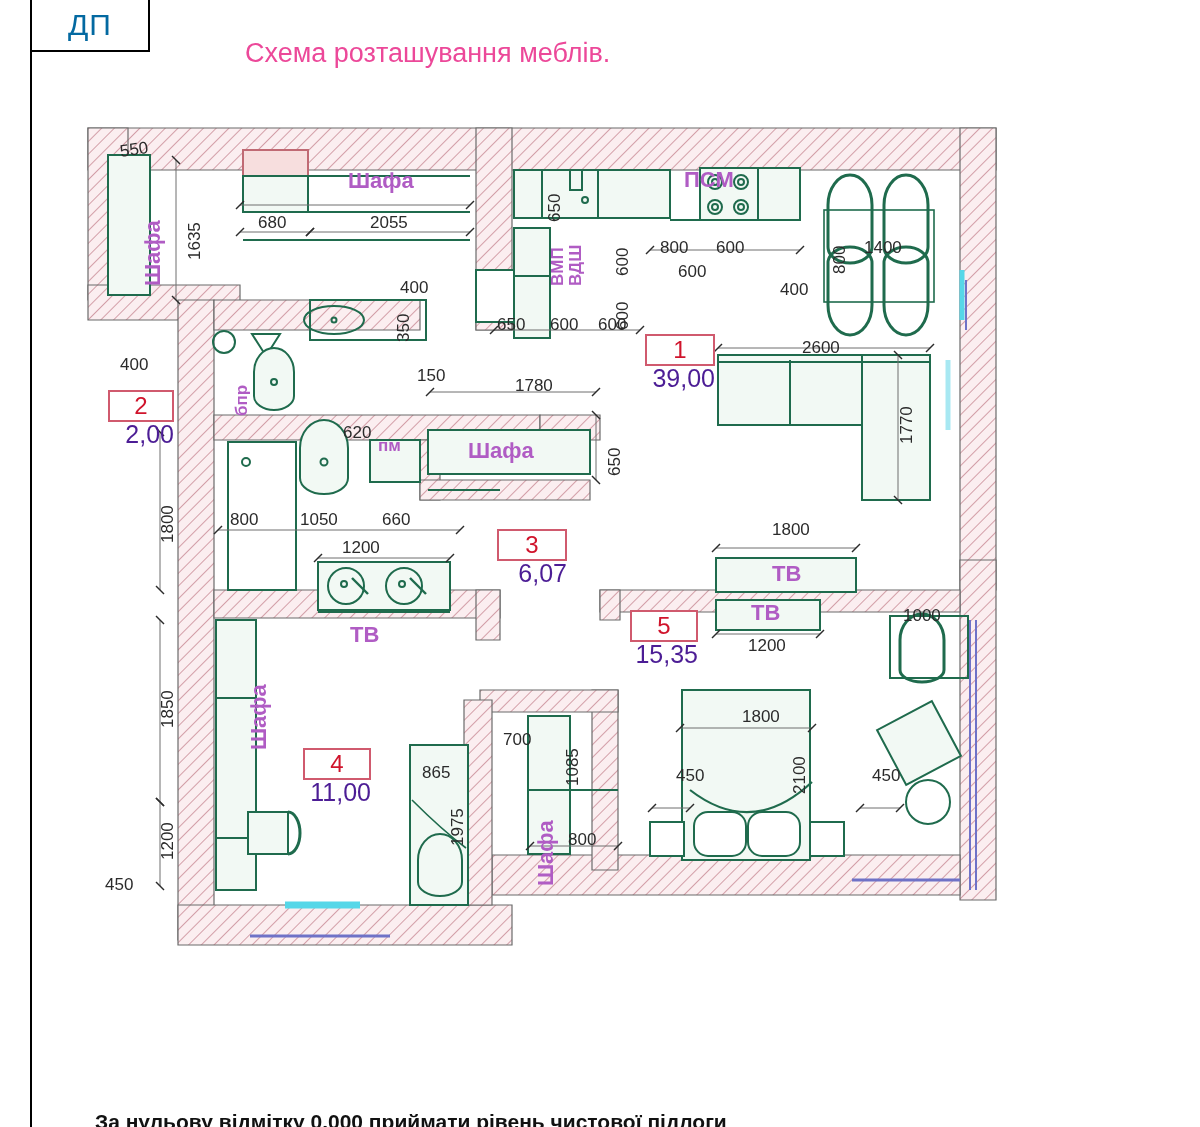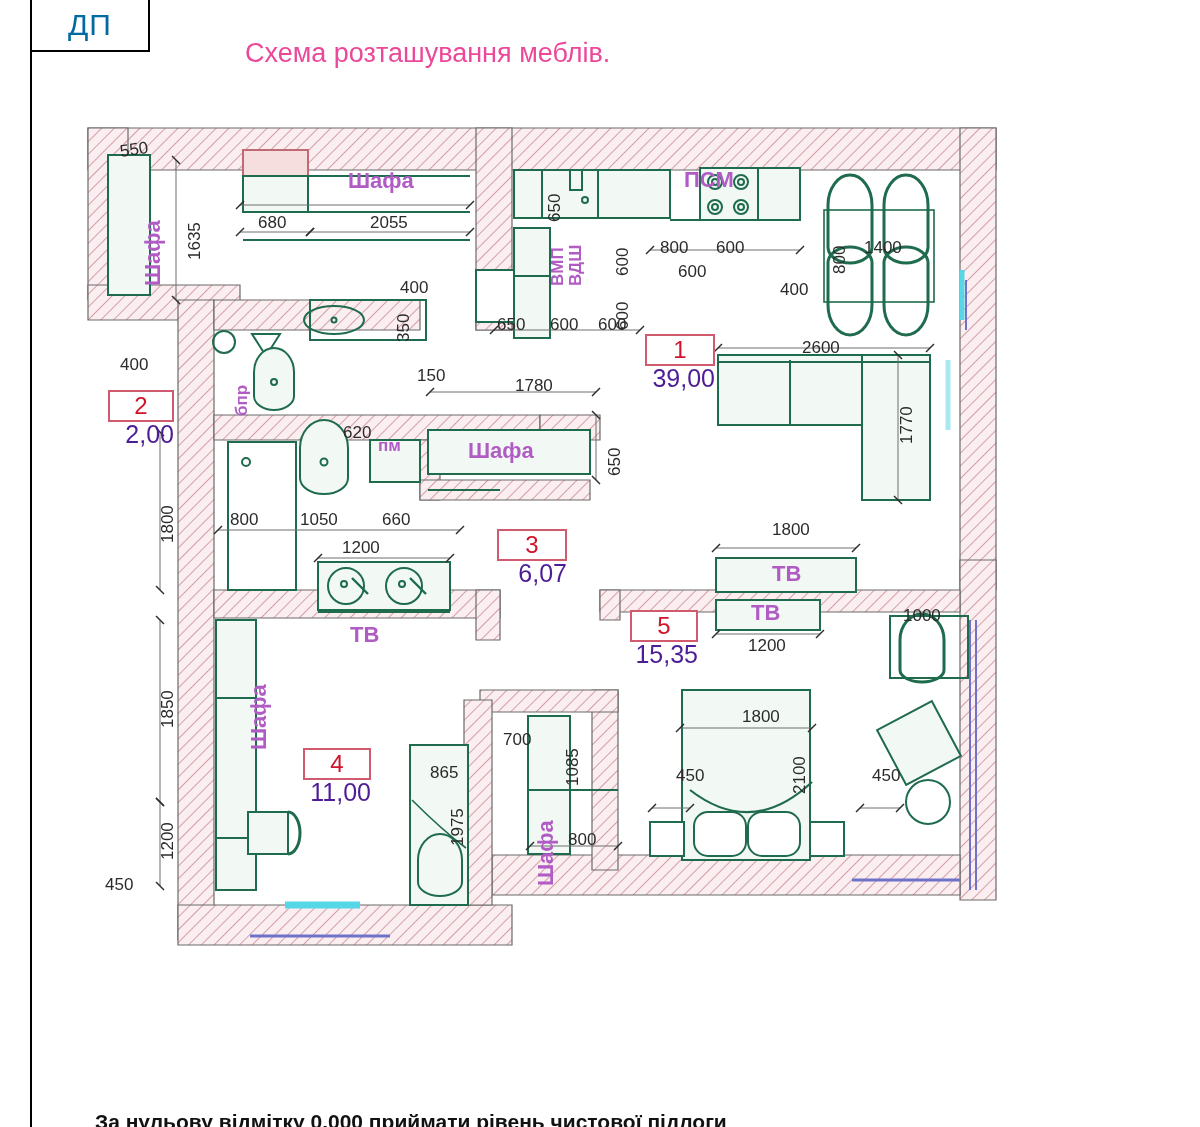--- a/index.html
+++ b/index.html
@@ -330,20 +330,20 @@
 
 <div class="dim" style="left:772px;top:520px;">1800</div>
 <div class="dim" style="left:748px;top:636px;">1200</div>
 <div class="dim" style="left:903px;top:606px;">1000</div>
 
 <div class="dim" style="left:742px;top:707px;">1800</div>
 <div class="dim vert" style="left:790px;top:748px;transform:rotate(-90deg) translate(-46px,0);">2100</div>
 <div class="dim" style="left:676px;top:766px;">450</div>
 <div class="dim" style="left:872px;top:766px;">450</div>
 
-<div class="dim" style="left:422px;top:763px;margin-left:8px;">865</div>
+<div class="dim" style="left:422px;top:763px;">865</div>
 <div class="dim vert" style="left:448px;top:800px;transform:rotate(-90deg) translate(-46px,0);">1975</div>
 
 <div class="dim" style="left:503px;top:730px;">700</div>
 <div class="dim vert" style="left:563px;top:740px;transform:rotate(-90deg) translate(-46px,0);">1085</div>
 <div class="dim" style="left:568px;top:830px;">800</div>
 
 <div id="bottom-note">За нульову відмітку 0.000 приймати рівень чистової підлоги</div>
 
 </body></html>

